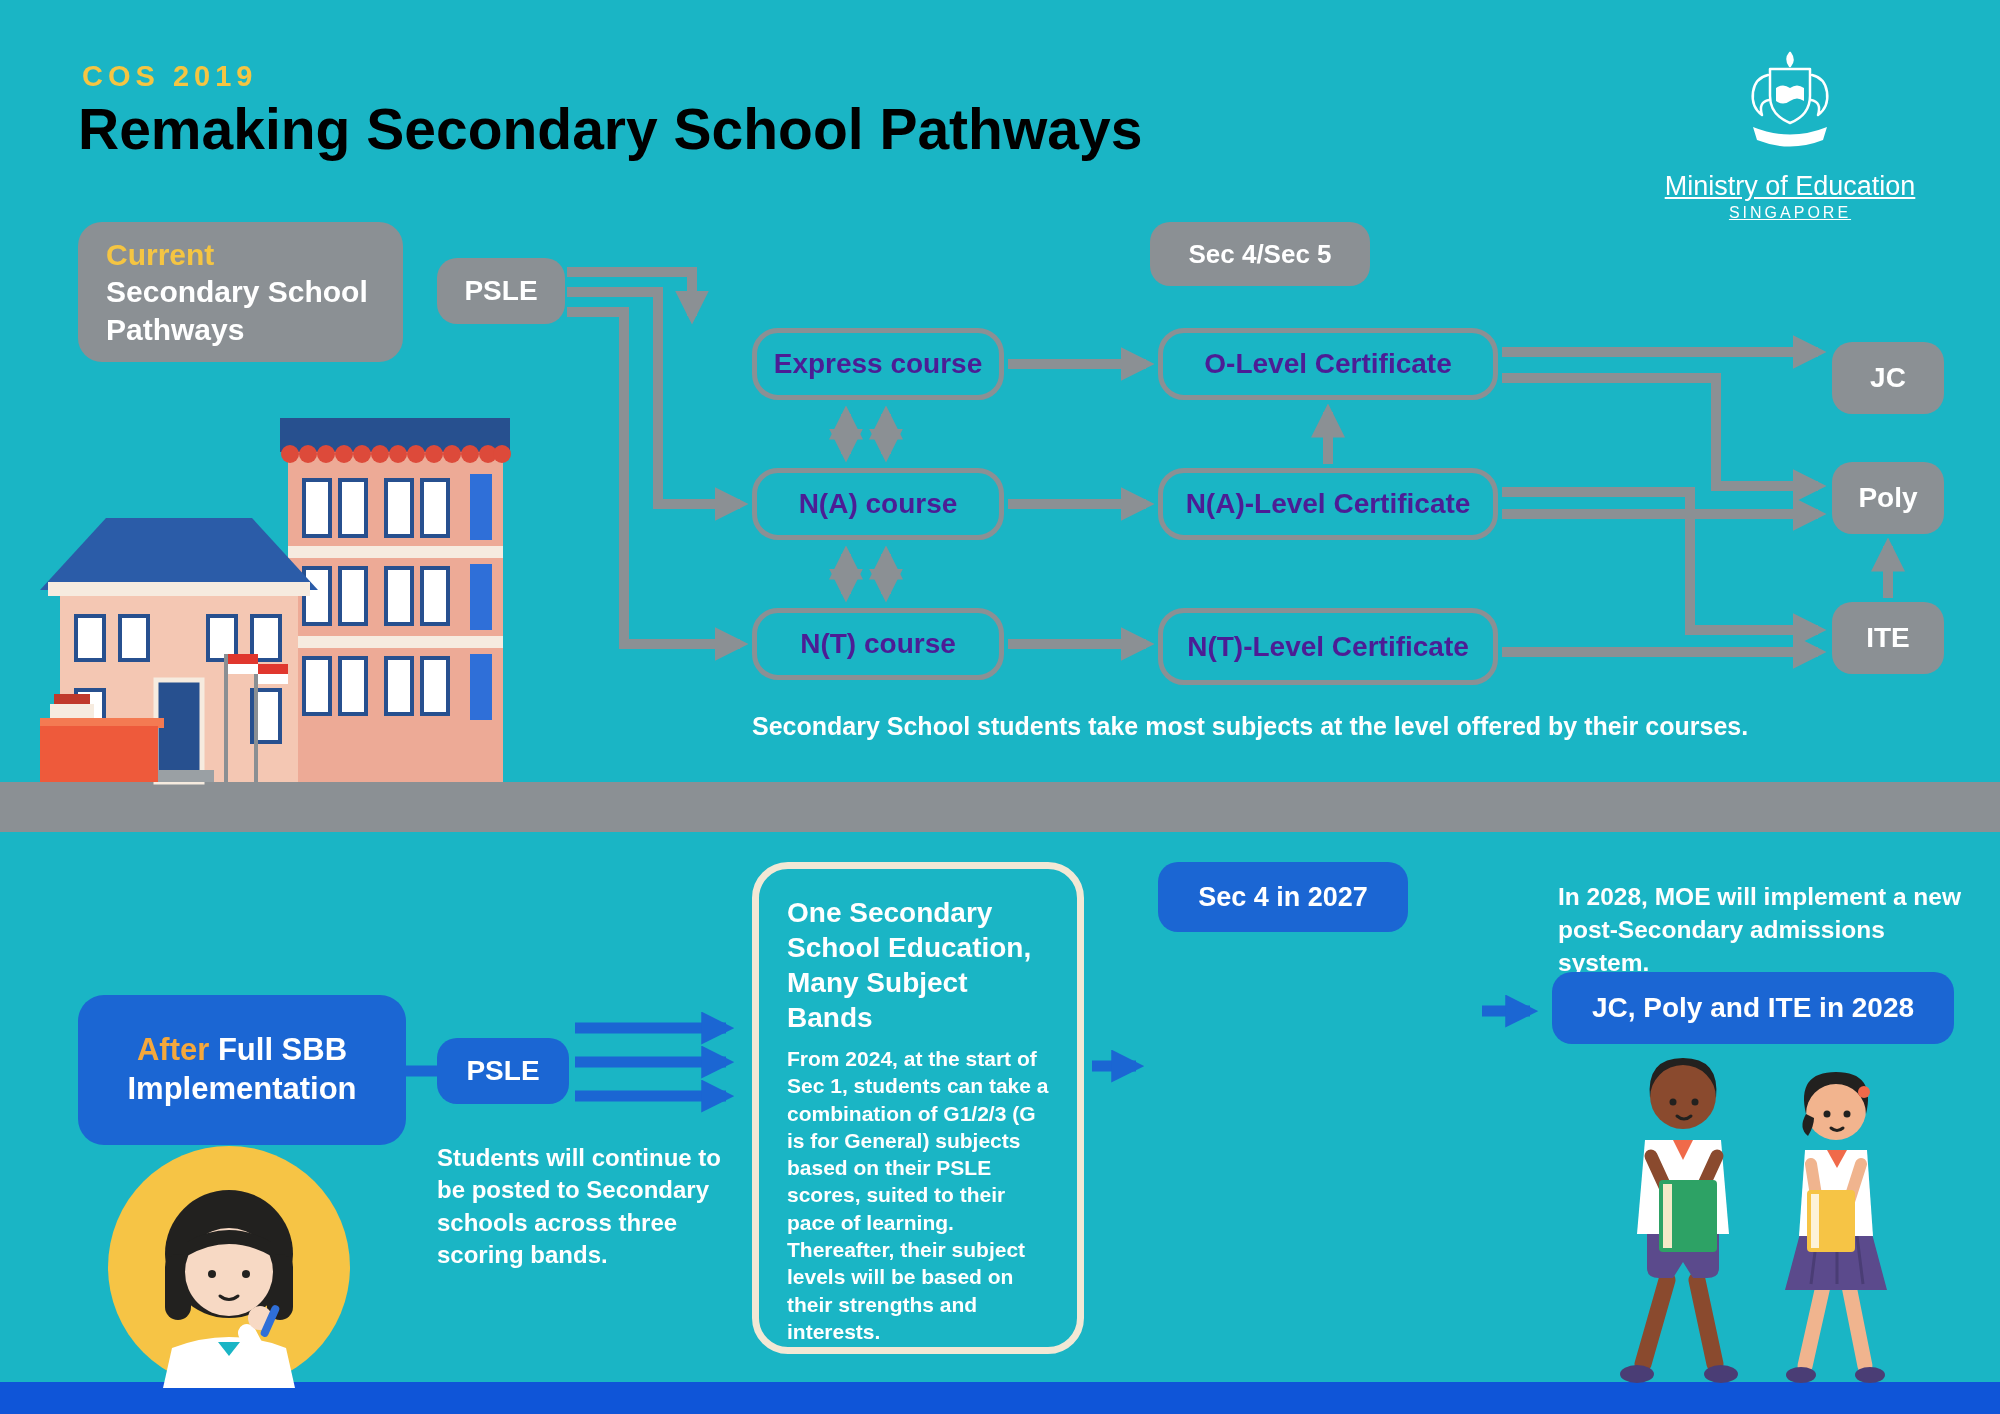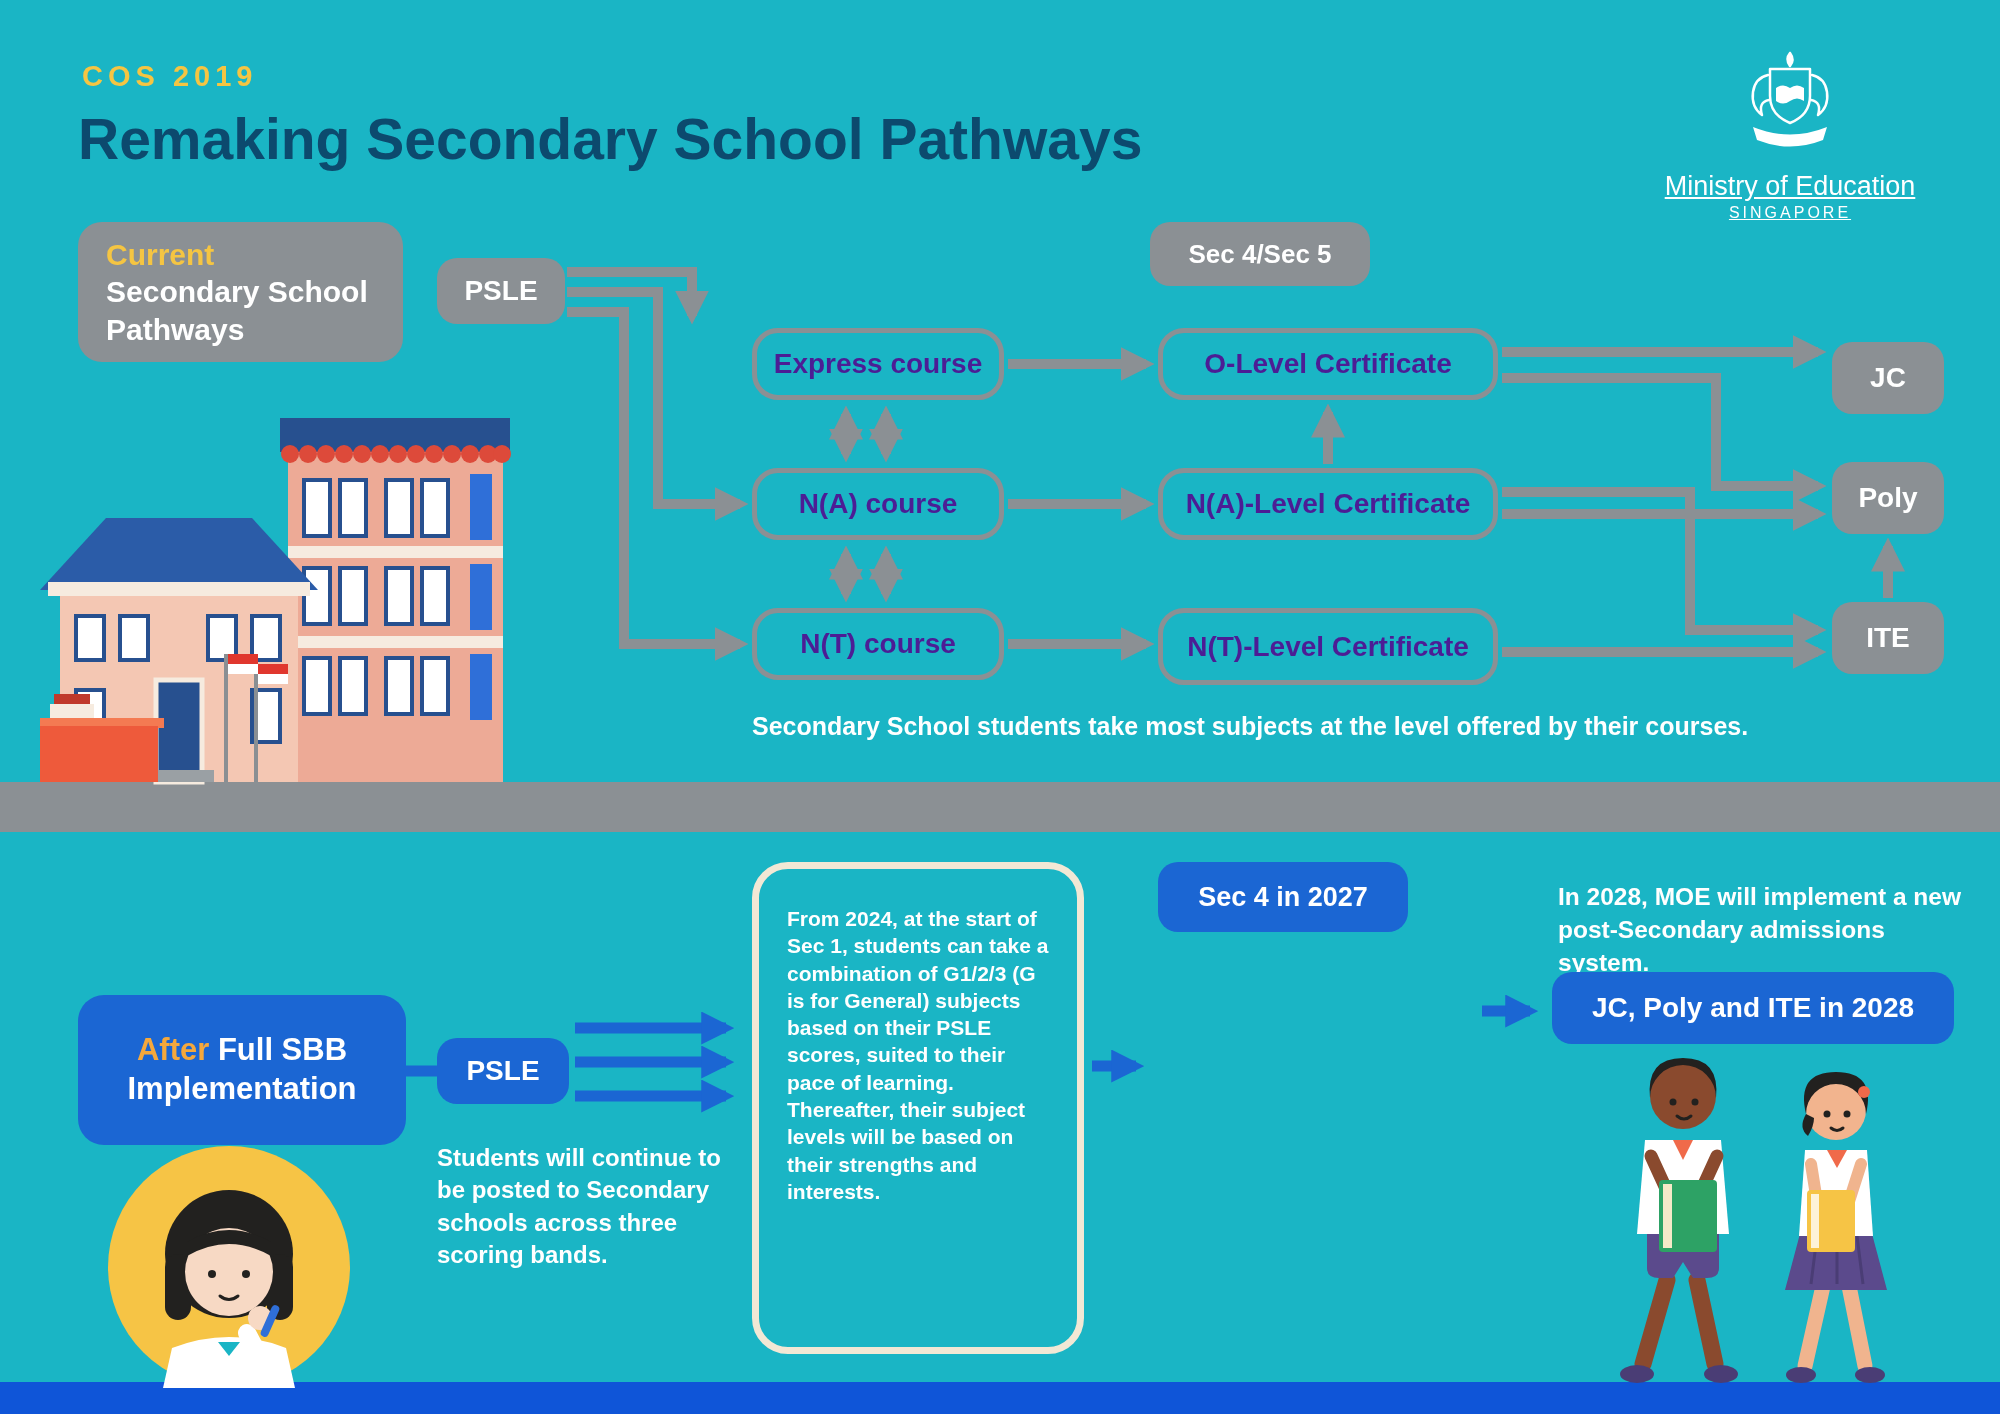--- a/index.html
+++ b/index.html
@@ -8,21 +8,21 @@
     position:relative; width:2000px; height:1414px;
     background: var(--teal, #1ab5c5);
     font-family:"Liberation Sans", sans-serif;
     overflow:hidden;
   }
   .abs { position:absolute; }
 
   
   .kicker { position:absolute; left:82px; top:60px; font-size:29px; font-weight:700;
             letter-spacing:5px; color:var(--yellow,#f5c542); }
-  .title  { position:absolute; left:78px; top:106px; font-size:57px; font-weight:700; color:#0c4a6e; }
+  .title  { position:absolute; left:78px; top:96px; font-size:57px; font-weight:700; color:#000000; }
 
   .logo-block { position:absolute; left:1640px; top:50px; width:300px; text-align:center; color:#fff;text-decoration:underline; }
   .logo-org { font-size:27px; font-weight:400; margin-top:6px; }
   .logo-country { font-size:16px; letter-spacing:3px; margin-top:2px; }
 
   
   .gbox { position:absolute; background:var(--gray,#8b9094); color:#fff; font-weight:700;
           border-radius:20px; display:flex; align-items:center; justify-content:center; text-align:center; }
   .obox { position:absolute; border:5px solid var(--gray,#8b9094); color:#4c1d95; font-weight:700;
           border-radius:26px; display:flex; align-items:center; justify-content:center; text-align:center;
@@ -219,20 +219,21 @@
 
   <div class="bbox leftalign" style="left:78px;top:995px;width:328px;height:150px;font-size:31px;border-radius:26px;padding:0 26px;line-height:1.25;">
     <div><span class="hl-orange">After</span><span> Full SBB Implementation</span></div>
   </div>
 
   <div class="bbox" style="left:437px;top:1038px;width:132px;height:66px;font-size:28px;">PSLE</div>
 
   <div class="note" style="left:437px;top:1142px;width:315px;font-size:24px;">Students will continue to be posted to Secondary schools across three scoring bands.</div>
 
   <div class="sbb-box">
+    <h3>One Secondary School Education, Many Subject Bands</h3>
     <p><span>From </span><b>2024</b><span>, at the start of Sec 1, students can take a combination of G1/2/3 (G is for General) subjects based on their PSLE scores, suited to their pace of learning. Thereafter, their subject levels will be based on their strengths and interests.</span></p>
   </div>
 
   <div class="bbox" style="left:1158px;top:862px;width:250px;height:70px;font-size:27px;">Sec 4 in 2027</div>
 
 
   <div class="note" style="left:1558px;top:880px;width:412px;font-size:24.5px;">In 2028, MOE will implement a new post-Secondary admissions system.</div>
 
   <div class="bbox" style="left:1552px;top:972px;width:402px;height:72px;font-size:28px;">JC, Poly and ITE in 2028</div>
 

